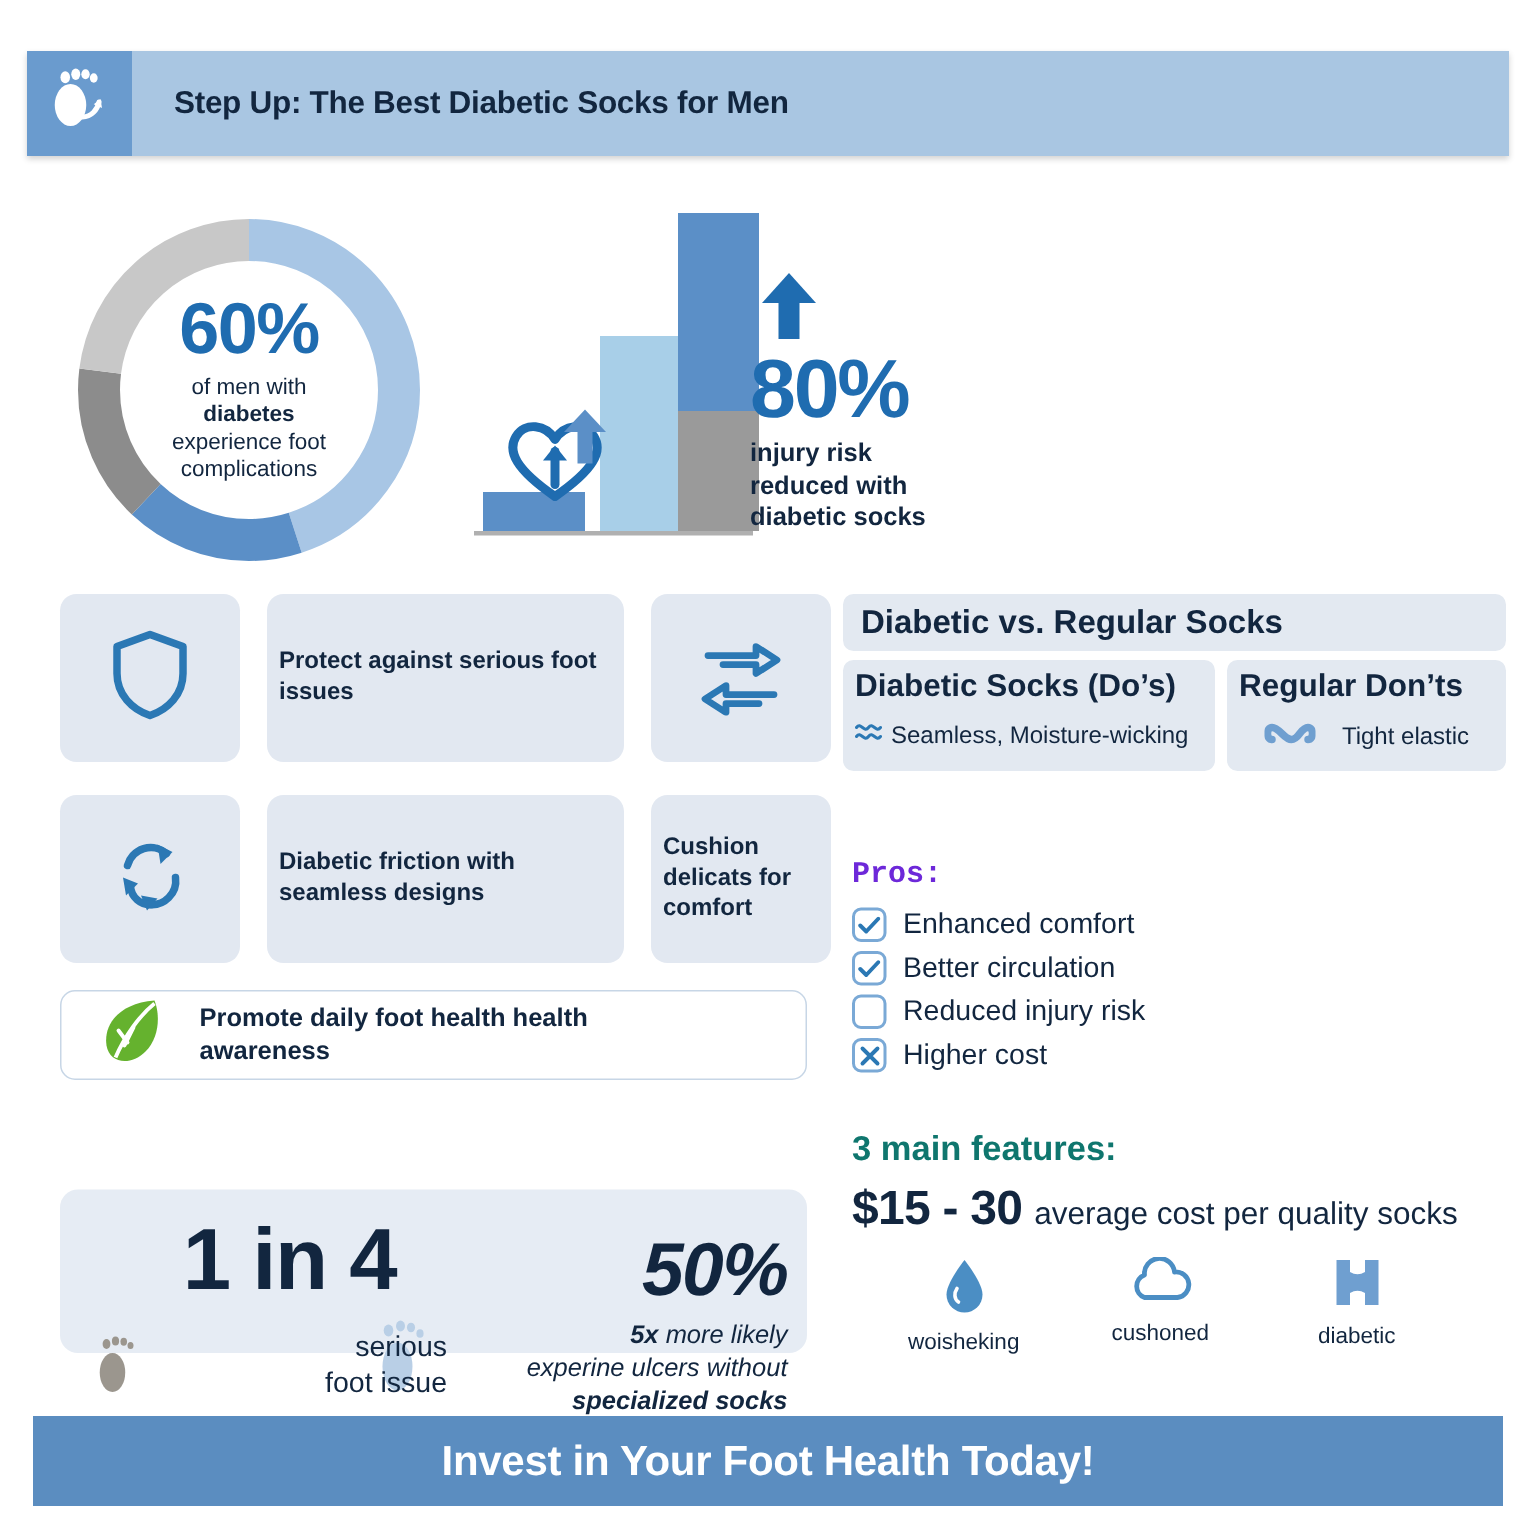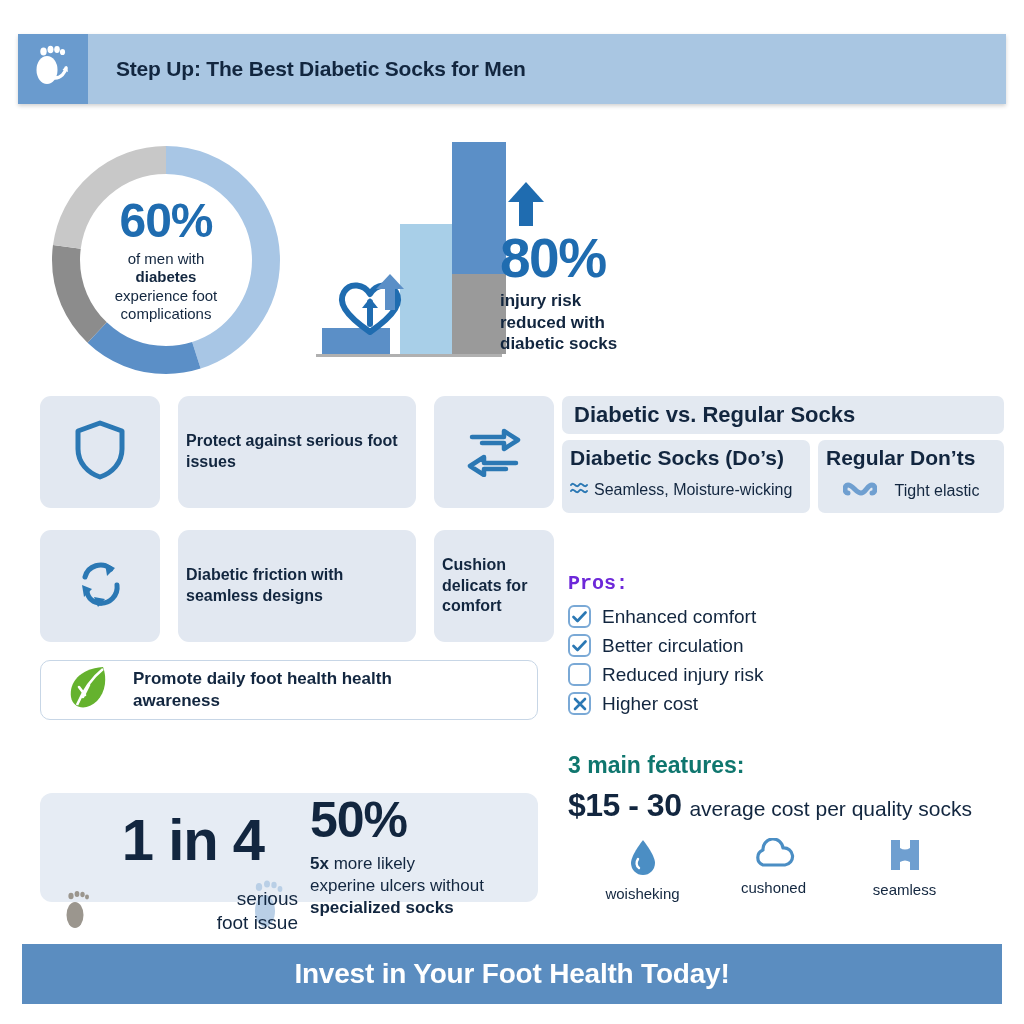--- a/index.html
+++ b/index.html
@@ -113,21 +113,21 @@
     font-size:58px; font-weight:bold; color:#12263f;
     line-height:1; letter-spacing:-1px;
   }
   .sub-1in4 {
     font-size:19px; color:#12263f; line-height:1.25; margin-top:18px;text-align:right;
   }
   .fp-gray { position:absolute; left:20px; top:88px; }
   .fp-blue { position:absolute; left:205px; top:78px; }
 
   .stat-50 {
-    position:absolute; left:270px; top:2px; width:215px; text-align:left;
+    position:absolute; left:270px; top:28px; width:215px; text-align:right;font-style:italic;
   }
   .big-50 {
     font-size:50px; font-weight:bold; color:#12263f;
     line-height:1; letter-spacing:-1px;
   }
   .sub-50 {
     font-size:17px; color:#12263f; line-height:1.3; margin-top:8px;
   }
   .sub-50 b { font-weight:bold; }
 
@@ -468,20 +468,20 @@
       </span>
       <div class="feat-label">cushoned</div>
     </div>
 
     <div class="feat-item">
       <span>
         <svg width="32" height="34" viewBox="0 0 32 34">
           <path d="M2 2 H11 V10 Q16 13 21 10 V2 H30 V32 H21 V24 Q16 21 11 24 V32 H2 Z" fill="#6f9fd0"></path>
         </svg>
       </span>
-      <div class="feat-label">seamless</div>
+      <div class="feat-label">diabetic</div>
     </div>
   </div>
 </div>
 
 <div class="footer">
   <div class="footer-text">Invest in Your Foot Health Today!</div>
 </div>
 
 </body></html>

